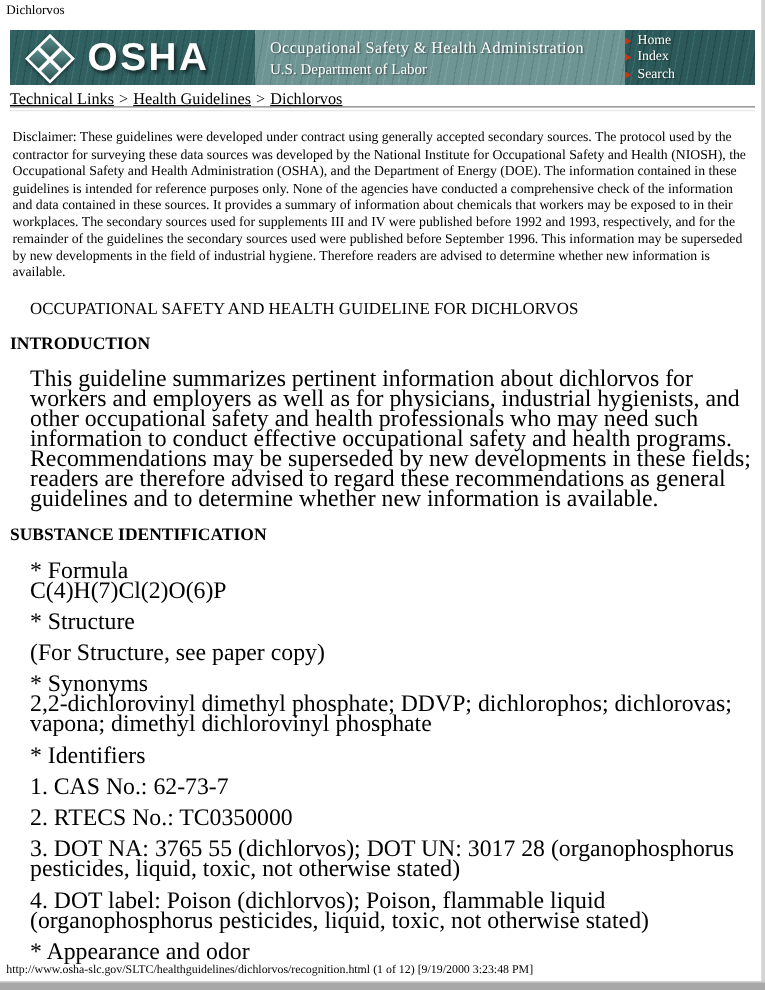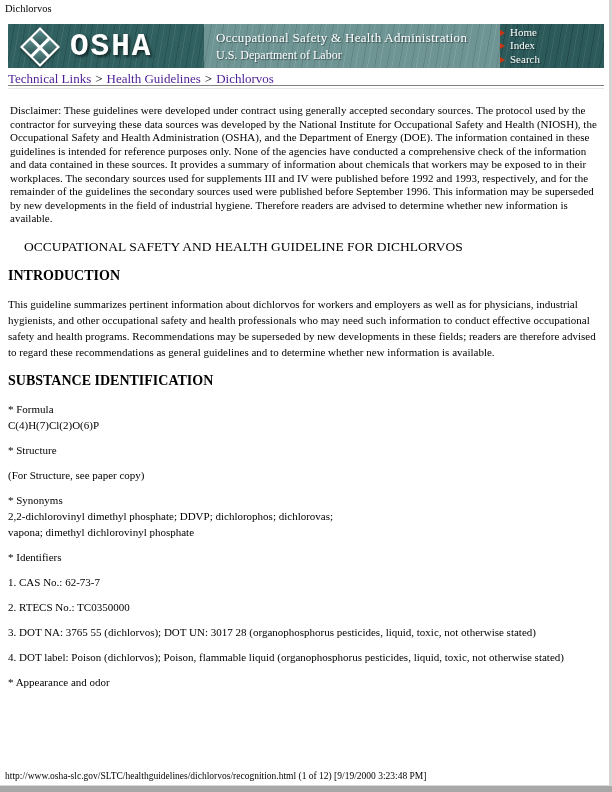--- a/index.html
+++ b/index.html
@@ -53,21 +53,21 @@
     border:2px solid #ffffff;
     display:grid;
     grid-template-columns:1fr 1fr;
     grid-template-rows:1fr 1fr;
     gap:3px;
     box-shadow:1px 1px 3px rgba(0,0,0,0.5);
   }
   .diamond > div { background:linear-gradient(135deg,#5d8c8c,#2c5555); }
   .osha-word {
     margin-left:12px;
-    font-family:Liberation Mono, monospace;
+    font-family:Liberation Sans, sans-serif;
     font-size:31px; font-weight:bold; letter-spacing:2px;
     color:#ffffff; text-shadow:2px 2px 3px rgba(0,0,0,0.6);
   }
   .banner-mid {
     flex:1;
     background-color:#6e9494;
     background-image:repeating-linear-gradient(100deg,
       rgba(255,255,255,0.10) 0 1px, transparent 1px 7px,
       rgba(0,0,0,0.10) 7px 8px, transparent 8px 12px);
     color:#ffffff;
@@ -95,21 +95,21 @@
     border-left:5px solid #cc3311;
     border-top:3px solid transparent;
     border-bottom:3px solid transparent;
   }
 
   
   .breadcrumb {
     position:absolute; top:71px; left:8px;
     font-size:13px;
   }
-  .crumb { color:#4c1d95; cursor:pointer; }
+  .crumb { color:#000000; text-decoration:underline; cursor:pointer; }
   .sep { margin:0 4px; }
   .rule {
     position:absolute; top:85px; left:8px; right:8px;
     border:none; height:2px;
     border-top:1px solid #808080; border-bottom:1px solid #e8e8e8;
     margin:0;
   }
 
   
   .content {
@@ -121,22 +121,22 @@
   }
   .guideline-heading {
     font-size:13.5px; font-weight:normal;
     margin:13px 0 0 16px;
   }
   .section-heading {
     font-size:14px; font-weight:bold;
     margin:13px 0 0 0;
   }
   .body-text {
-    font-size:11px; line-height:16px;
-    margin:9px 0 0 0;
+    font-size:19px; line-height:16px;
+    margin:9px 0 0 16px;
   }
   .body-text.first-after-heading { margin-top:12px; }
   .line { display:block; }
 </style>
 </head>
 <body>
 
 <div class="print-title">Dichlorvos</div>
 
 <div class="banner">

